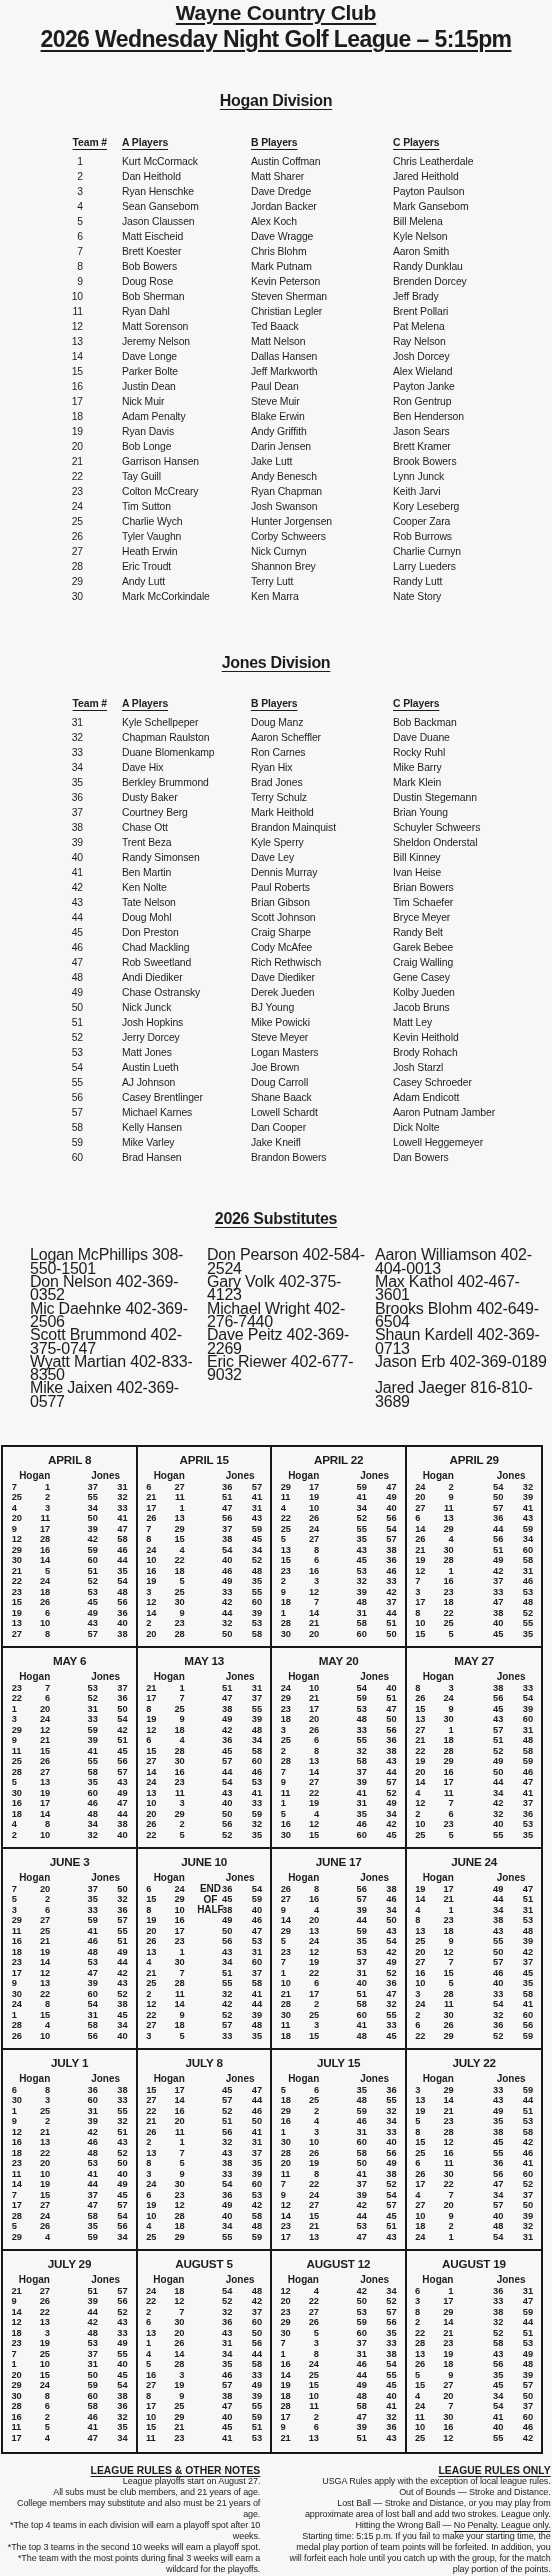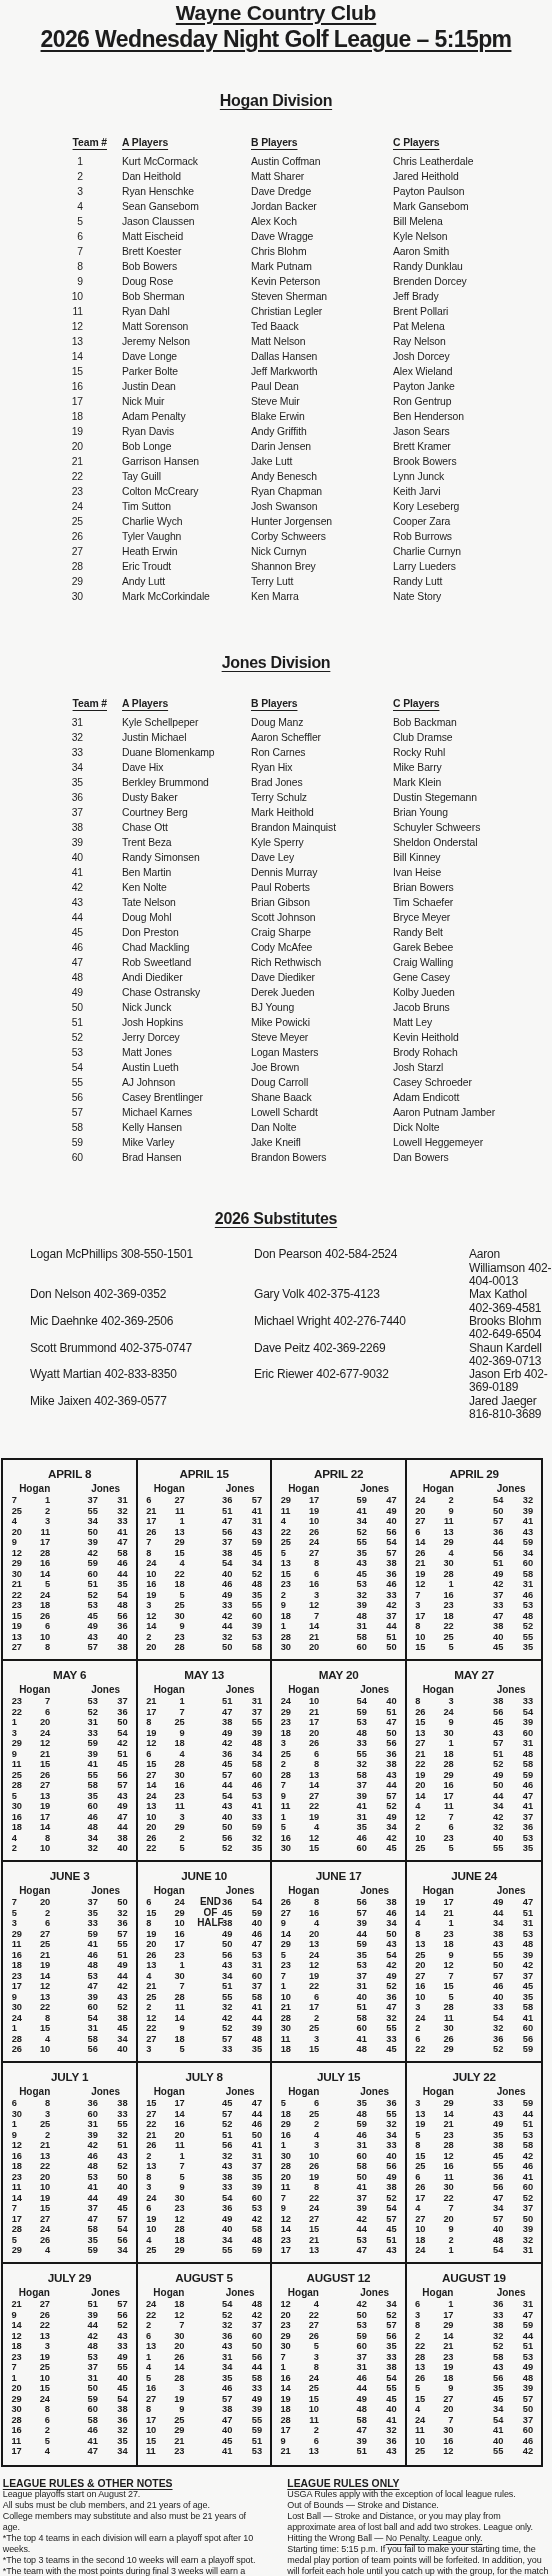--- a/index.html
+++ b/index.html
@@ -16,32 +16,32 @@
   .title1 .u,.title2 .u{text-decoration-thickness:2.1px;}
   .div-heading{margin-top:36px;text-align:center;font-size:16px;line-height:21px;font-weight:bold;letter-spacing:-0.3px;}
   .div-heading.jones{margin-top:48px;}
   .roster{margin-top:23.5px;font-size:10.4px;letter-spacing:-0.1px;}
   .r-row{display:grid;grid-template-columns:83px 39px 129px 142px 1fr;line-height:15px;}
   .r-head{display:grid;grid-template-columns:107px 15px 129px 142px 1fr;line-height:15px;font-weight:bold;margin-bottom:4.1px;}
   .r-num{text-align:right;}
   .r-head .r-num{letter-spacing:-0.1px;}
   .sub-heading{margin-top:43px;text-align:center;font-size:16px;line-height:21px;font-weight:bold;letter-spacing:-0.3px;}
   .subs{margin-top:19.3px;}
-  .subs-row{display:grid;grid-template-columns:177px 168px 1fr;padding-left:30px;line-height:13.3px;font-size:12px;letter-spacing:-0.2px;gap:47px;}
+  .subs-row{display:grid;grid-template-columns:177px 168px 1fr;padding-left:30px;line-height:13.3px;font-size:16px;letter-spacing:-0.2px;}
   .sched{margin:37px 0 0 1.4px;width:538px;border:2.1px solid #171717;display:grid;grid-template-columns:repeat(4,1fr);background:#f7f7f6;}
   .week{position:relative;box-sizing:border-box;height:201px;padding:0 8.3px;border-right:2.1px solid #171717;border-bottom:2.1px solid #171717;}
   .week:nth-child(4n){border-right:none;}
   .week:nth-child(n+17){border-bottom:none;padding-left:8px;}
   .wk-title{margin-top:6.2px;text-align:center;font-weight:bold;font-size:11.7px;line-height:14px;letter-spacing:-0.2px;}
   .wk-head{margin-top:2.8px;display:grid;grid-template-columns:46px 1fr 44px;font-weight:bold;font-size:10px;line-height:11.7px;}
   .wk-head span{text-align:center;}
   .wk-row{display:grid;grid-template-columns:16.6px 22px 1fr 18px 22px;font-weight:bold;font-size:9.3px;line-height:10.5px;}
   .wk-row .n2,.wk-row .n4{text-align:right;}
   .wk-note{position:absolute;left:58px;top:35px;width:29px;text-align:center;font-weight:bold;font-size:10px;line-height:10.5px;letter-spacing:-0.1px;}
-  .rules{display:flex;gap:27px;margin:11px 1.4px 0 2.8px;}
+  .rules{display:flex;gap:27px;margin:11px 1.4px 0 2.8px;text-align:right;}
   .rules-col{font-size:9px;line-height:11px;letter-spacing:-0.1px;}
   .rules-col.left{width:265px;}
   .rules-col.right{width:271px;}
   .rules-title{font-weight:bold;font-size:10.4px;letter-spacing:0;text-decoration:underline;text-decoration-thickness:1.4px;text-underline-offset:2.1px;}
 </style>
 </head>
 <body>
 
 <div class="title1"><span class="u">Wayne Country Club</span></div>
 <div class="title2"><span class="u">2026 Wednesday Night Golf League – 5:15pm</span></div>
@@ -282,23 +282,23 @@
       <div class="r-row">
         <span class="r-num">31</span>
         <span></span>
         <span>Kyle Schellpeper</span>
         <span>Doug Manz</span>
         <span>Bob Backman</span>
       </div>
       <div class="r-row">
         <span class="r-num">32</span>
         <span></span>
-        <span>Justin Michael</span>
+        <span>Chapman Raulston</span>
         <span>Aaron Scheffler</span>
-        <span>Club Dramse</span>
+        <span>Dave Duane</span>
       </div>
       <div class="r-row">
         <span class="r-num">33</span>
         <span></span>
         <span>Duane Blomenkamp</span>
         <span>Ron Carnes</span>
         <span>Rocky Ruhl</span>
       </div>
       <div class="r-row">
         <span class="r-num">34</span>
@@ -465,21 +465,21 @@
         <span class="r-num">57</span>
         <span></span>
         <span>Michael Karnes</span>
         <span>Lowell Schardt</span>
         <span>Aaron Putnam Jamber</span>
       </div>
       <div class="r-row">
         <span class="r-num">58</span>
         <span></span>
         <span>Kelly Hansen</span>
-        <span>Dan Nolte</span>
+        <span>Dan Cooper</span>
         <span>Dick Nolte</span>
       </div>
       <div class="r-row">
         <span class="r-num">59</span>
         <span></span>
         <span>Mike Varley</span>
         <span>Jake Kneifl</span>
         <span>Lowell Heggemeyer</span>
       </div>
       <div class="r-row">
@@ -495,21 +495,21 @@
 <div class="sub-heading"><span class="u">2026 Substitutes</span></div>
 <div class="subs" id="subs-grid">
     <div class="subs-row">
       <span>Logan McPhillips 308-550-1501</span>
       <span>Don Pearson 402-584-2524</span>
       <span>Aaron Williamson 402-404-0013</span>
     </div>
     <div class="subs-row">
       <span>Don Nelson 402-369-0352</span>
       <span>Gary Volk 402-375-4123</span>
-      <span>Max Kathol 402-369-4581</span>
+      <span>Max Kathol 402-467-3601</span>
     </div>
     <div class="subs-row">
       <span>Mic Daehnke 402-369-2506</span>
       <span>Michael Wright 402-276-7440</span>
       <span>Brooks Blohm 402-649-6504</span>
     </div>
     <div class="subs-row">
       <span>Scott Brummond 402-375-0747</span>
       <span>Dave Peitz 402-369-2269</span>
       <span>Shaun Kardell 402-369-0713</span>

